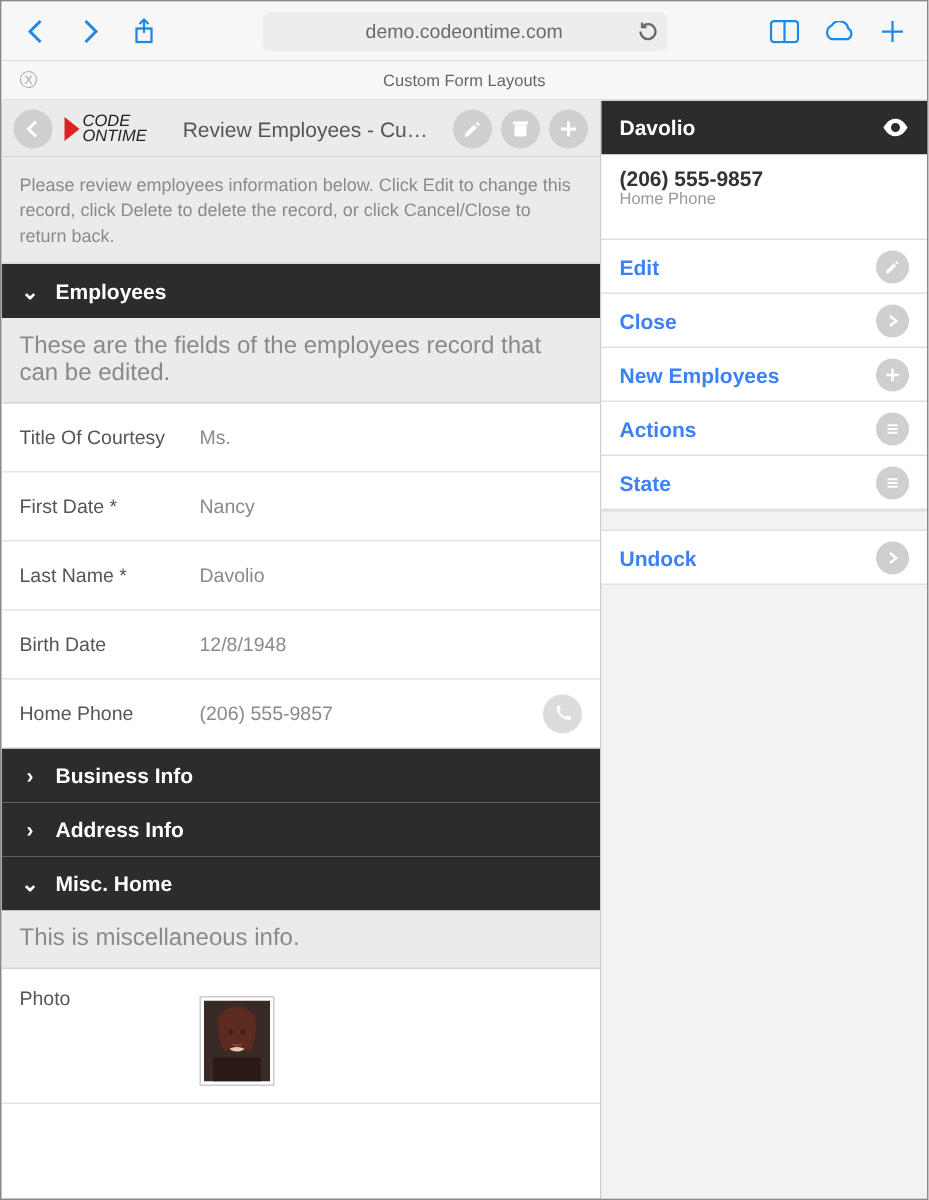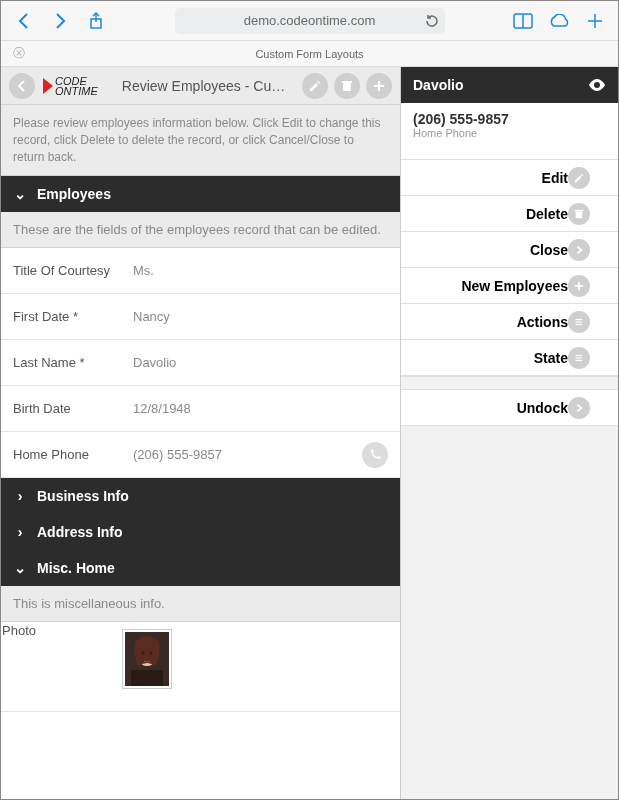--- a/index.html
+++ b/index.html
@@ -15,32 +15,32 @@
 .content{display:flex;height:calc(100% - 66px)}
 .main{flex:1;display:flex;flex-direction:column;border-right:1px solid #ccc;overflow:hidden}
 .side{width:217px;display:flex;flex-direction:column;background:#f2f2f2}
 .header-row{height:38px;background:#ebebeb;display:flex;align-items:center;padding:0 8px;gap:6px;border-bottom:1px solid #d5d5d5}
 .header-row .logo{width:64px;height:24px;display:flex;align-items:center;font-weight:normal;font-style:italic;font-size:11px;color:#222;line-height:10px}
 .header-row .page-title{flex:1;text-align:center;font-weight:normal;color:#555;font-size:14px}
 .circle-btn{width:26px;height:26px;border-radius:50%;background:#cfcfcf;display:flex;align-items:center;justify-content:center;color:#fff;font-size:14px}
 .help-box{background:#ebebeb;padding:10px 12px;font-size:12px;color:#8a8a8a;line-height:1.4;border-bottom:1px solid #d5d5d5}
 .section-head{background:#2c2c2c;color:#fff;height:36px;display:flex;align-items:center;padding:0 12px;font-size:14px;font-weight:bold;gap:10px}
 .section-head .chev{width:14px;text-align:center}
-.section-desc{background:#ebebeb;color:#8a8a8a;font-size:13px;padding:10px 12px;border-bottom:1px solid #d5d5d5}
+.section-desc{background:#ebebeb;color:#8a8a8a;font-size:16px;padding:10px 12px;border-bottom:1px solid #d5d5d5}
 .field-row{display:flex;align-items:center;height:46px;border-bottom:1px solid #e6e6e6;padding:0 12px;position:relative}
 .field-row .label{width:120px;font-size:13px;color:#555}
 .field-row .value{font-size:13px;color:#8a8a8a}
 .field-row .value.photo{padding-top:6px}
-.field-row.tall{height:auto;padding:1px;align-items:flex-start}
+.field-row.tall{height:auto;padding:12px;align-items:flex-start}
 .field-row .right-icon{position:absolute;right:12px;width:26px;height:26px;border-radius:50%;background:#dcdcdc;display:flex;align-items:center;justify-content:center;color:#fff}
 .side-head{background:#2c2c2c;color:#fff;height:36px;display:flex;align-items:center;padding:0 12px;font-weight:bold;font-size:14px;justify-content:space-between}
 .side-phone{background:#fff;padding:8px 12px;border-bottom:1px solid #e0e0e0;position:relative}
 .side-phone .num{font-weight:bold;font-size:14px;color:#333}
 .side-phone .sub{font-size:11px;color:#999}
-.side-item{background:#fff;height:36px;display:flex;align-items:center;padding:0 28px;border-bottom:1px solid #e0e0e0;font-weight:bold;font-size:14px;color:#000000;justify-content:flex-end}
+.side-item{background:#fff;height:36px;display:flex;align-items:center;padding:0 12px;border-bottom:1px solid #e0e0e0;font-weight:bold;font-size:14px;color:#3b82f6;justify-content:space-between}
 .side-gap{height:14px;background:#f2f2f2;border-bottom:1px solid #e0e0e0;border-top:1px solid #e0e0e0}
 svg{display:block}
 .photo-box{width:50px;height:60px;border:1px solid #ccc;padding:2px;display:flex;align-items:center;justify-content:center;background:#fff}
 </style>
 </head>
 <body>
 
 <div class="toolbar">
   <div class="icon-btn">
       <svg width="14" height="18" viewBox="0 0 14 18" fill="none" stroke="#1e88e5" stroke-width="2">
@@ -215,29 +215,20 @@
     </div>
     <div class="side-item">
       <span>Edit</span>
       <span class="circle-btn" style="width:22px;height:22px">
           <svg width="10" height="10" viewBox="0 0 12 12" fill="#fff">
             <path d="M1 9l6-6 2 2-6 6H1V9z M8 2l1-1 2 2-1 1-2-2z"></path>
           </svg>
         </span>
     </div>
     <div class="side-item">
-      <span>Delete</span>
-      <span class="circle-btn" style="width:22px;height:22px">
-          <svg width="10" height="10" viewBox="0 0 12 12" fill="#fff">
-            <rect x="2" y="3" width="8" height="8" rx="1"></rect>
-            <rect x="1" y="1" width="10" height="2"></rect>
-          </svg>
-        </span>
-    </div>
-    <div class="side-item">
       <span>Close</span>
       <span class="circle-btn" style="width:22px;height:22px">
           <svg width="10" height="10" viewBox="0 0 12 12" fill="none" stroke="#fff" stroke-width="2">
             <polyline points="4,2 9,6 4,10"></polyline>
           </svg>
         </span>
     </div>
     <div class="side-item">
       <span>New Employees</span>
       <span class="circle-btn" style="width:22px;height:22px">

